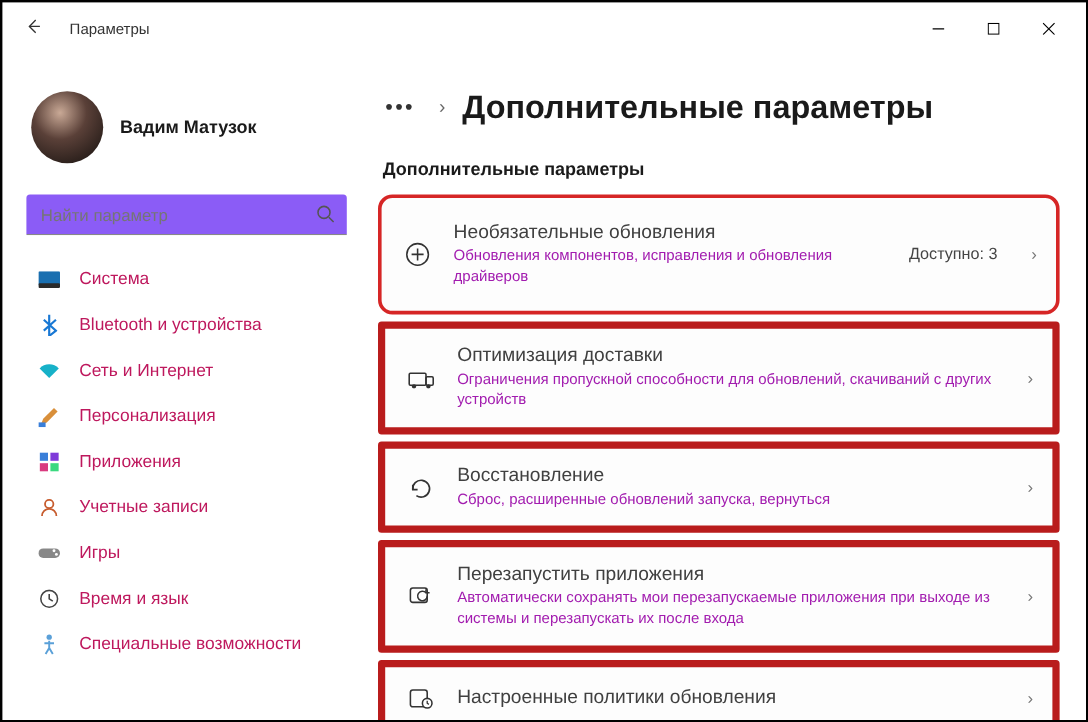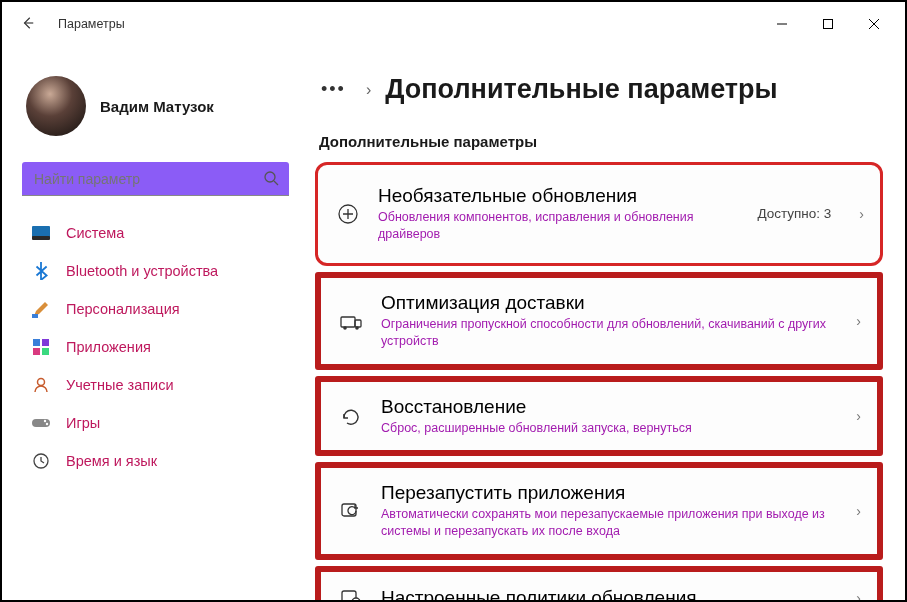--- a/index.html
+++ b/index.html
@@ -53,21 +53,21 @@
   .section-label { font-size:15px; font-weight:600; margin: 10px 0 12px 4px;}
   .cards { display:flex; flex-direction:column; gap:6px; }
   .card {
     border:6px solid #b91c1c; border-radius:3px; background:#fdfdfd;
     display:flex; align-items:center; padding:14px 16px 14px 18px; gap:18px;
     cursor:pointer; min-height:62px;
   }
   .card.highlight { border:3px solid #d62626; border-radius:12px; padding:20px 16px 20px 18px;}
   .card-icon { width:24px; height:24px; flex-shrink:0; color:#333; display:flex; align-items:center; justify-content:center;}
   .card-body { flex:1; min-width:0; }
-  .card-title { font-size:19px; color:#000000; }
+  .card-title { font-size:16px; color:#404040; }
   .card-sub { font-size:12.5px; color:#a21caf; margin-top:2px; line-height:1.35;}
   .card-right { font-size:13.5px; color:#444; white-space:nowrap; }
   .chev { color:#777; font-size:14px; margin-left:10px; flex-shrink:0;}
 </style>
 </head>
 <body>
 
 <div class="titlebar">
   <div class="back">
     <svg width="14" height="14" viewBox="0 0 16 16">
@@ -124,20 +124,28 @@
       <div class="nav-item">
         <span class="nav-icon">
             <svg width="14" height="18" viewBox="0 0 10 16">
               <path d="M5 0v16l5-4-9-8m9 0L1 12" fill="none" stroke="#1978d4" stroke-width="1.6"></path>
             </svg>
           </span>
         <span>Bluetooth и устройства</span>
       </div>
       <div class="nav-item">
         <span class="nav-icon">
+            <svg width="18" height="14" viewBox="0 0 18 14">
+              <path d="M9 13 1 5a11 11 0 0116 0z" fill="#17b1c8"></path>
+            </svg>
+          </span>
+        <span>Сеть и Интернет</span>
+      </div>
+      <div class="nav-item">
+        <span class="nav-icon">
             <svg width="18" height="18" viewBox="0 0 18 18">
               <path d="M2 16l2-5 9-9 3 3-9 9z" fill="#d98f3a"></path>
               <rect x="0" y="14" width="6" height="4" fill="#3a7fd9"></rect>
             </svg>
           </span>
         <span>Персонализация</span>
       </div>
       <div class="nav-item">
         <span class="nav-icon">
             <svg width="16" height="16" viewBox="0 0 16 16">
@@ -170,20 +178,29 @@
       </div>
       <div class="nav-item">
         <span class="nav-icon">
             <svg width="16" height="16" viewBox="0 0 16 16">
               <circle cx="8" cy="8" r="7" fill="none" stroke="#444" stroke-width="1.3"></circle>
               <path d="M8 4v4l3 2" fill="none" stroke="#444" stroke-width="1.3"></path>
             </svg>
           </span>
         <span>Время и язык</span>
       </div>
+      <div class="nav-item">
+        <span class="nav-icon">
+            <svg width="16" height="18" viewBox="0 0 16 18">
+              <circle cx="8" cy="3" r="2.2" fill="#5aa0d8"></circle>
+              <path d="M8 6v6m-4-4h8M8 12l-3 5m3-5 3 5" stroke="#5aa0d8" stroke-width="1.6" fill="none"></path>
+            </svg>
+          </span>
+        <span>Специальные возможности</span>
+      </div>
     </nav>
   </aside>
 
   <main class="content">
     <div class="breadcrumb">
       <span class="bc-ellipsis">•••</span>
       <span class="bc-sep">›</span>
       <span class="bc-title">Дополнительные параметры</span>
     </div>
 

